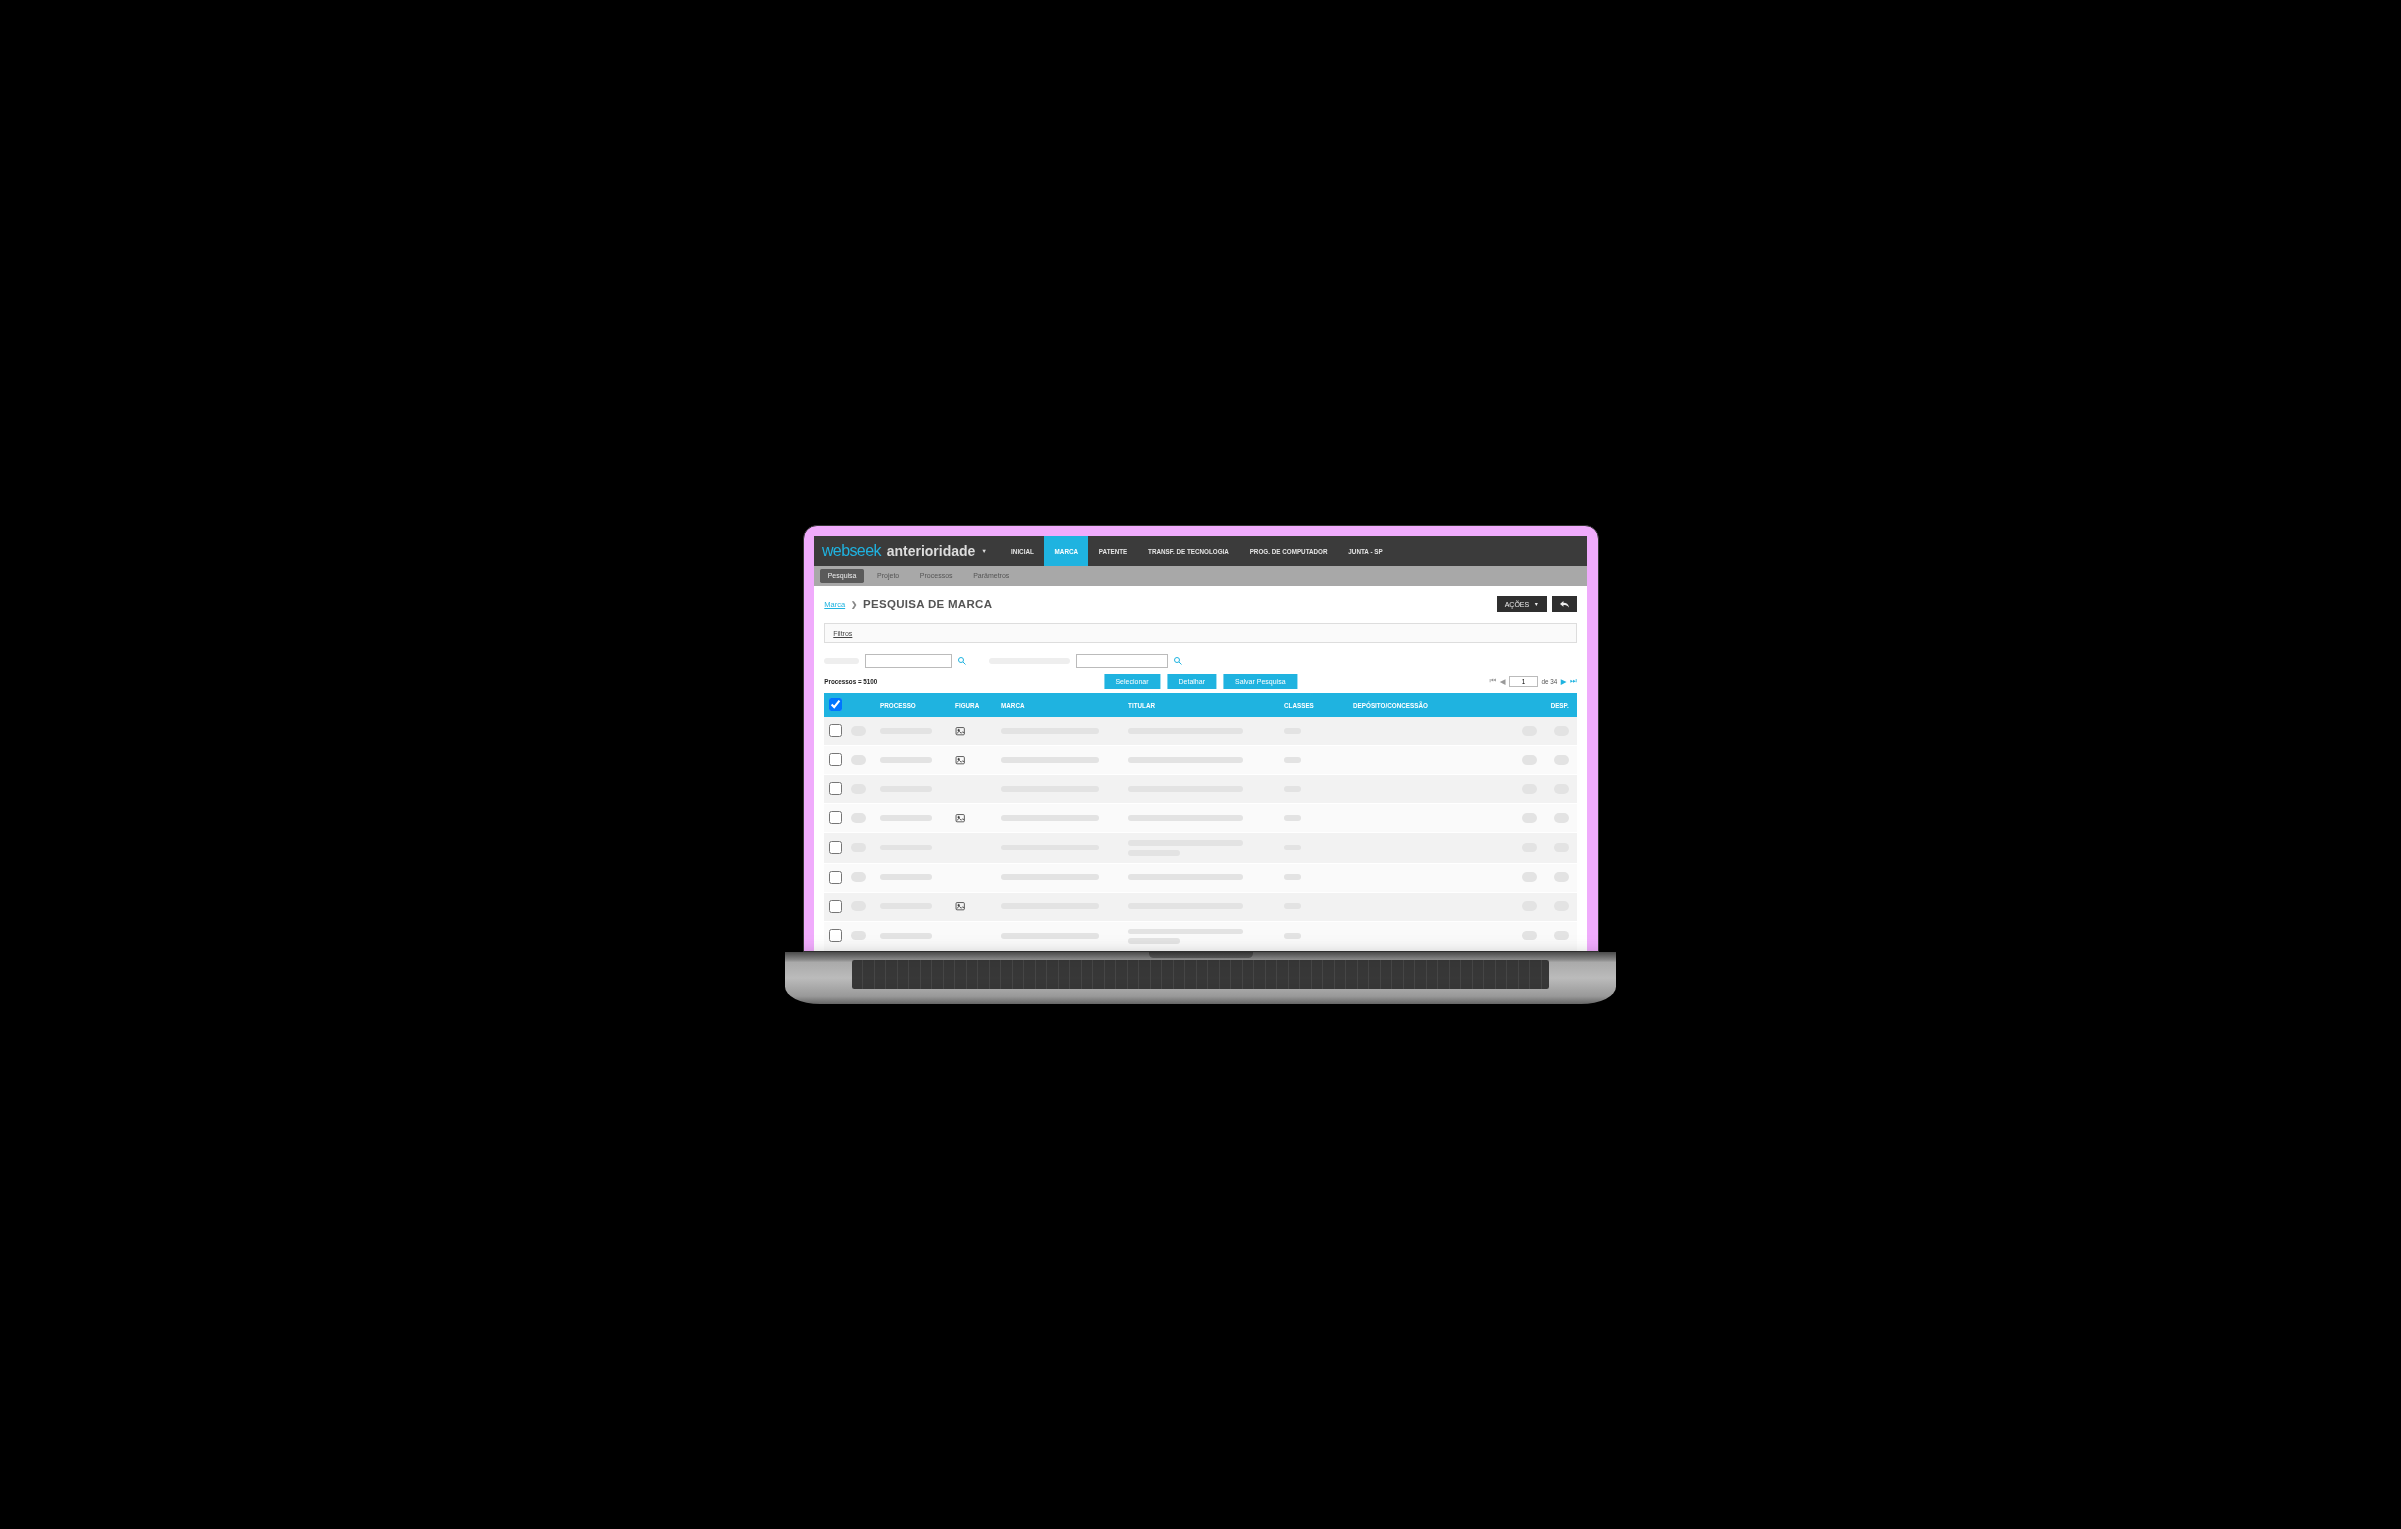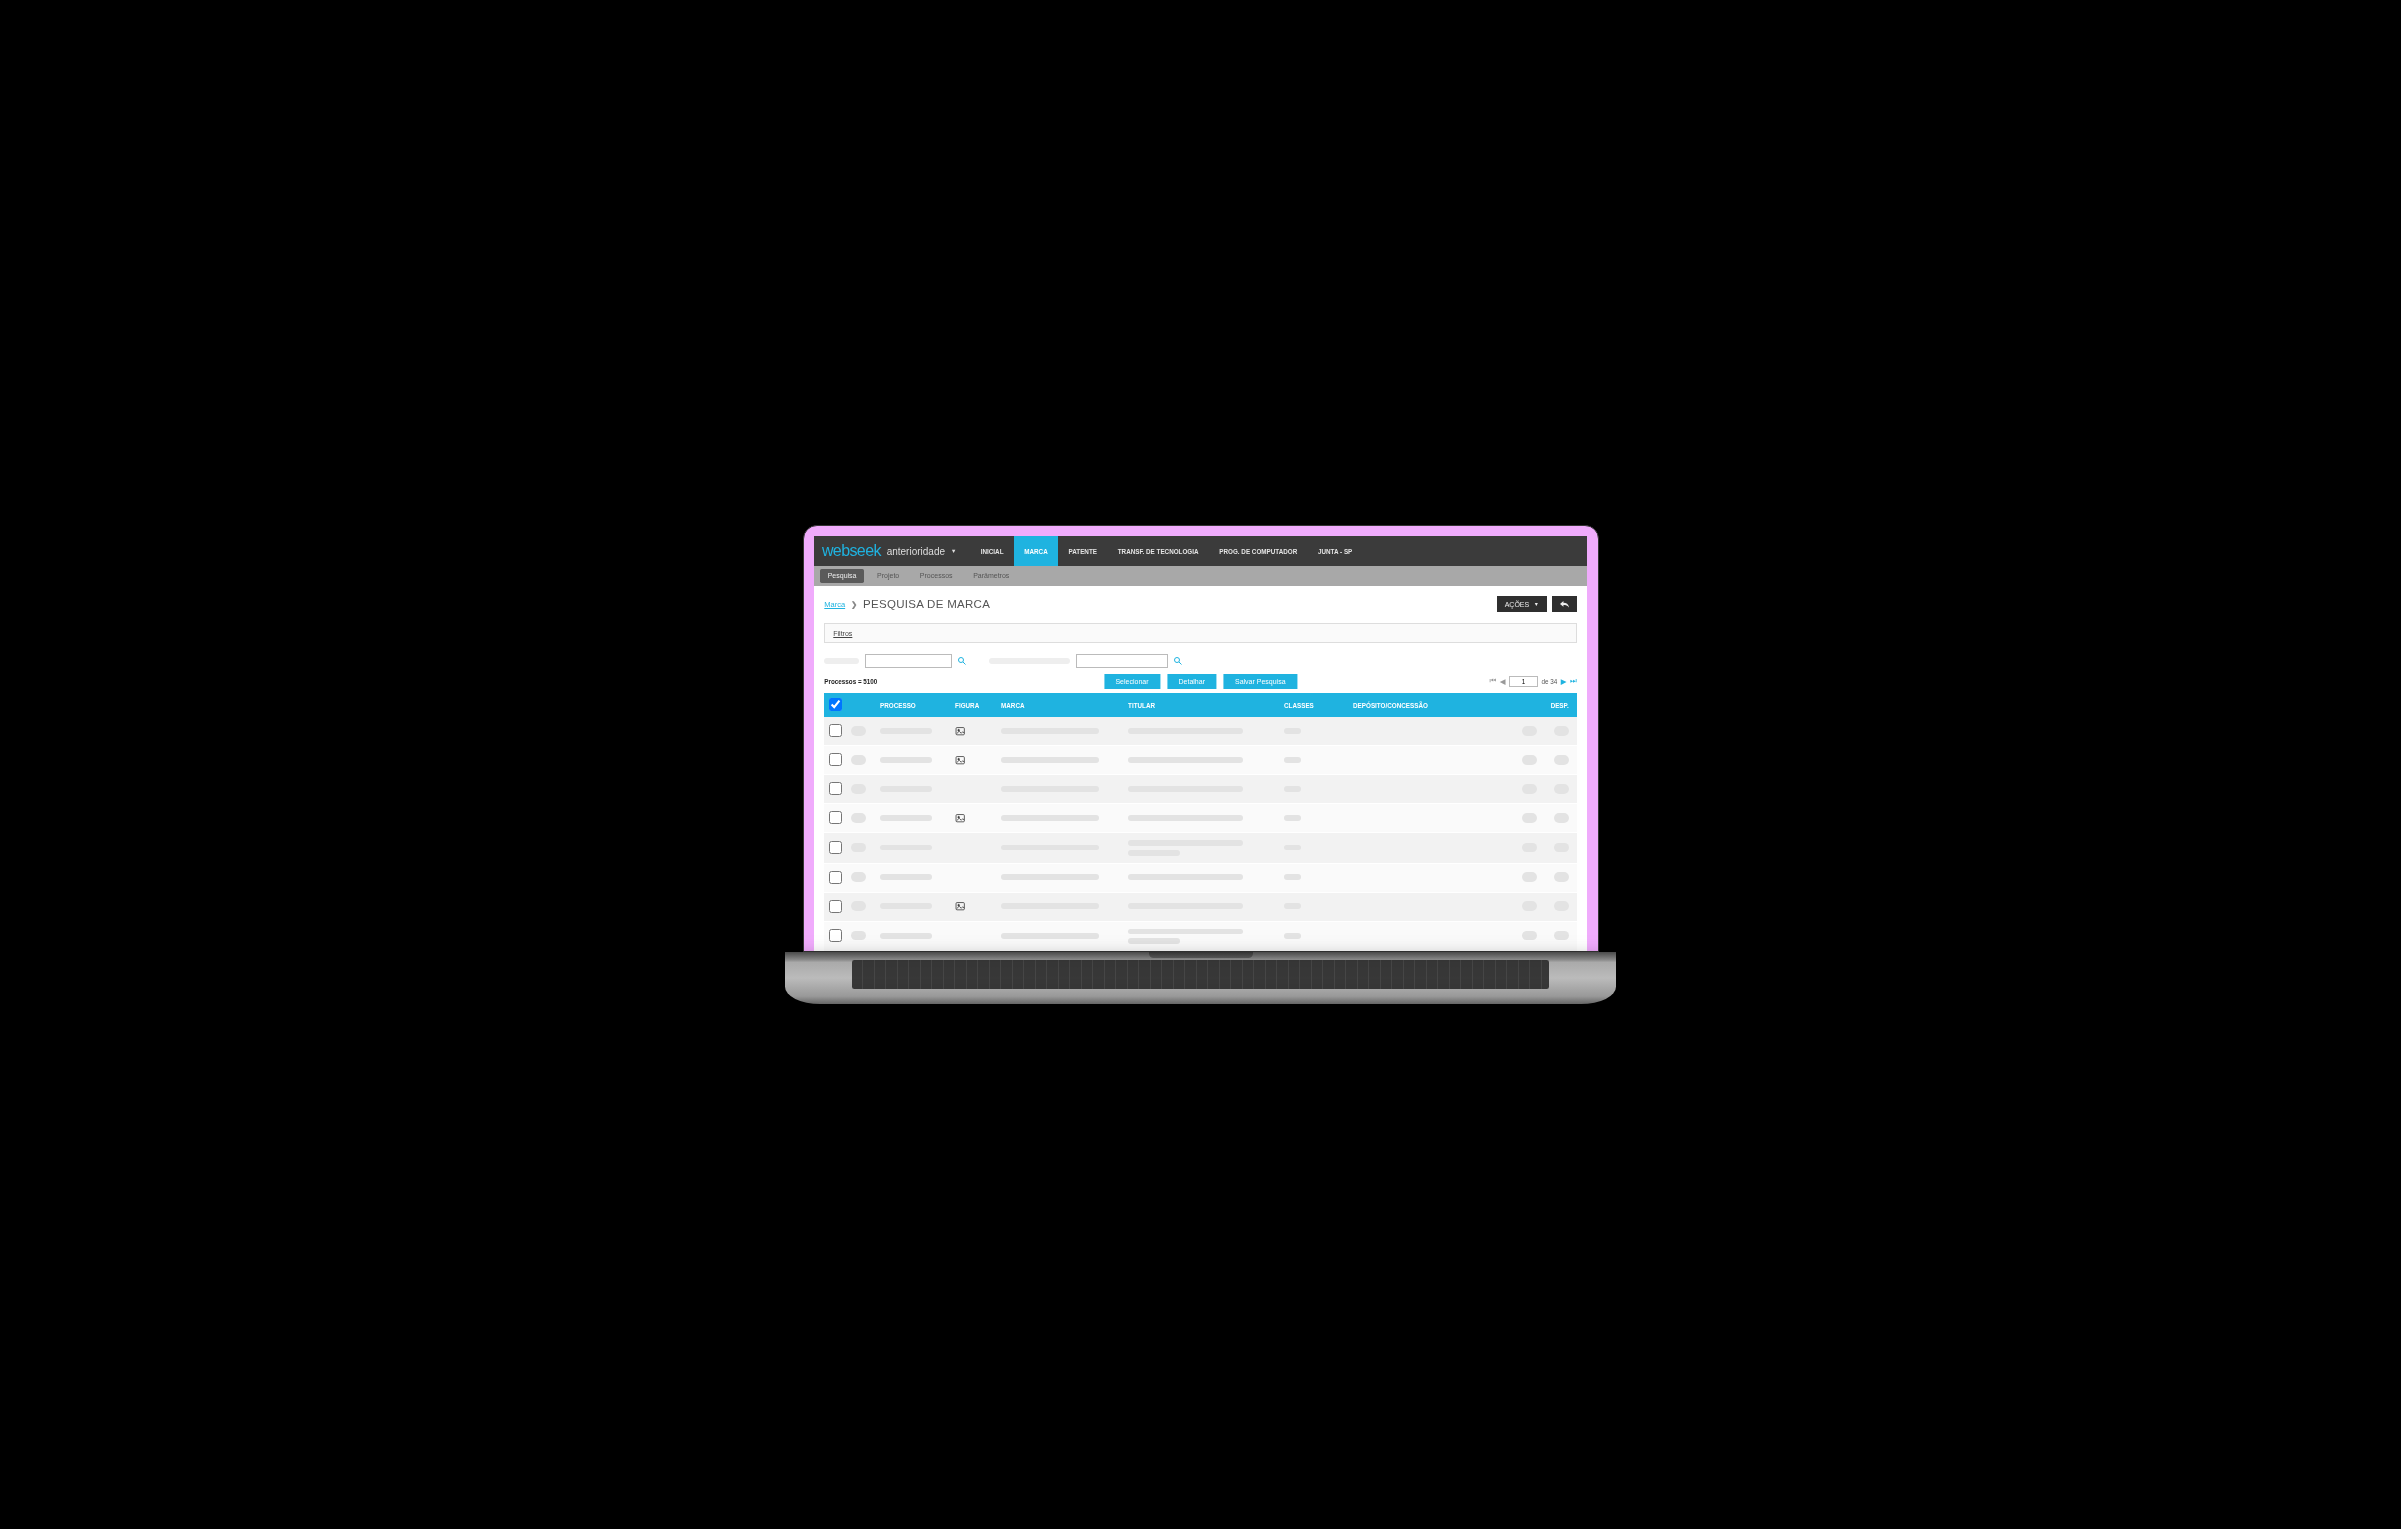--- a/index.html
+++ b/index.html
@@ -75,23 +75,23 @@
   align-items: center;
   gap: 5.8px;
 }
 .logo-text {
   font-size: 16px;
   font-weight: 300;
   color: #1fb3e0;
   letter-spacing: -0.6px;
 }
 .logo-sub {
-  font-size: 10px;
+  font-size: 14px;
   color: #ddd;
-  font-weight: 400;
+  font-weight: 700;
 }
 .logo-caret { color: #ddd; font-size: 5.8px; }
 .topnav { display: flex; align-items: stretch; margin-left: 5.8px; }
 .topnav-item {
   padding: 0 10.4px;
   display: flex;
   align-items: center;
   color: #e5e5e5;
   font-size: 6.3px;
   font-weight: bold;
@@ -138,21 +138,21 @@
   margin-bottom: 10.4px;
 }
 .breadcrumb {
   display: flex;
   align-items: center;
   gap: 5.8px;
   font-size: 7.5px;
 }
 .breadcrumb a { color: #1fb3e0; text-decoration: underline; cursor: pointer; }
 .breadcrumb .sep { color: #888; font-weight: bold; }
-.page-title { font-size: 11.5px; color: #555; font-weight: 400; letter-spacing: 0.3px; }
+.page-title { font-size: 11.5px; color: #555; font-weight: 700; letter-spacing: 0.3px; }
 .actions { display: flex; gap: 4.6px; }
 .btn-dark {
   background: #2f2f2f;
   color: #eee;
   border: none;
   padding: 4.6px 8px;
   font-size: 7px;
   cursor: pointer;
   display: inline-flex;
   align-items: center;

